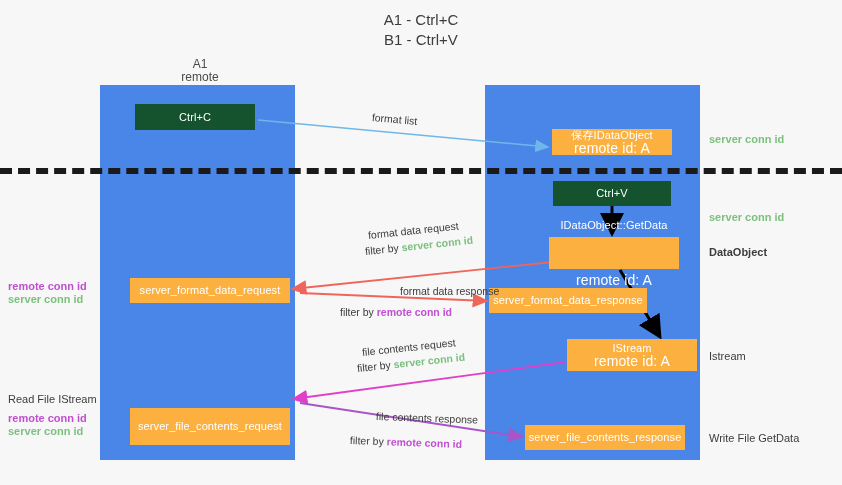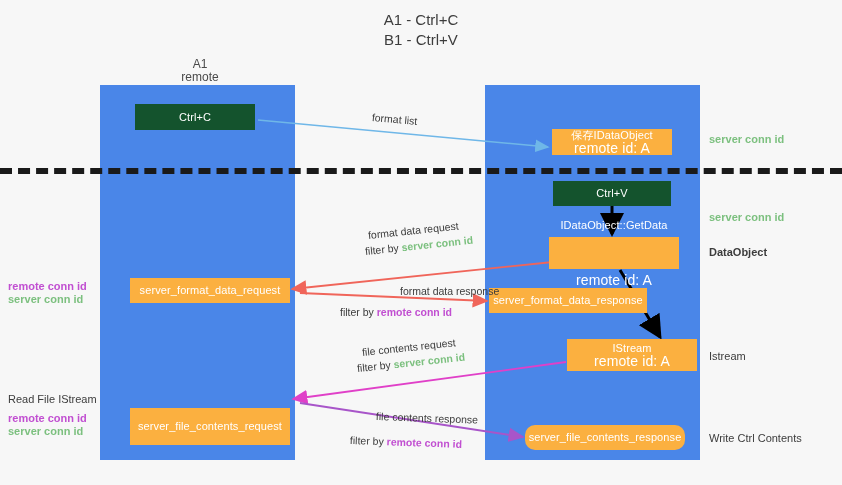--- a/index.html
+++ b/index.html
@@ -181,21 +181,21 @@
 
   <div class="abs box orange" style="left:567px; top:339px; width:130px; height:32px;">
     <span>IStream</span>
     <span class="l2">remote id: A</span>
   </div>
 
   <div class="abs box orange" style="left:130px; top:392px; width:160px; height:37px;margin-top:16px;">
     <span>server_file_contents_request</span>
   </div>
 
-  <div class="abs box orange" style="left:525px; top:425px; width:160px; height:25px;border-radius:10px;">
+  <div class="abs box orange" style="left:525px; top:425px; width:160px; height:25px;">
     <span>server_file_contents_response</span>
   </div>
 
   <div class="abs cap" style="left:372px; top:110px; transform:rotate(5deg); transform-origin:left center;">format list</div>
 
   <div class="abs cap" style="left:368px; top:228px; transform:rotate(-6deg); transform-origin:left center;">format data request</div>
   <div class="abs cap" style="left:365px; top:244px; transform:rotate(-6deg); transform-origin:left center;">
     <span>filter by </span><span class="g">server conn id</span>
   </div>
 
@@ -211,21 +211,21 @@
 
   <div class="abs cap" style="left:376px; top:409px; transform:rotate(2deg); transform-origin:left center;">file contents response</div>
   <div class="abs cap" style="left:350px; top:433px; transform:rotate(2deg); transform-origin:left center;">
     <span>filter by </span><span class="p">remote conn id</span>
   </div>
 
   <div class="abs lbl green" style="left:709px; top:132px;">server conn id</div>
   <div class="abs lbl green" style="left:709px; top:210px;">server conn id</div>
   <div class="abs lbl dark" style="left:709px; top:245px;font-weight:bold;">DataObject</div>
   <div class="abs lbl dark" style="left:709px; top:349px;">Istream</div>
-  <div class="abs lbl dark" style="left:709px; top:431px;">Write Ctrl Contents</div>
+  <div class="abs lbl dark" style="left:709px; top:431px;">Write File GetData</div>
 
   <div class="abs lbl purple" style="left:8px; top:279px;">remote conn id</div>
   <div class="abs lbl green" style="left:8px; top:292px;">server conn id</div>
 
   <div class="abs lbl dark" style="left:8px; top:392px;">Read File IStream</div>
   <div class="abs lbl purple" style="left:8px; top:411px;">remote conn id</div>
   <div class="abs lbl green" style="left:8px; top:424px;">server conn id</div>
 
 </div>
 

